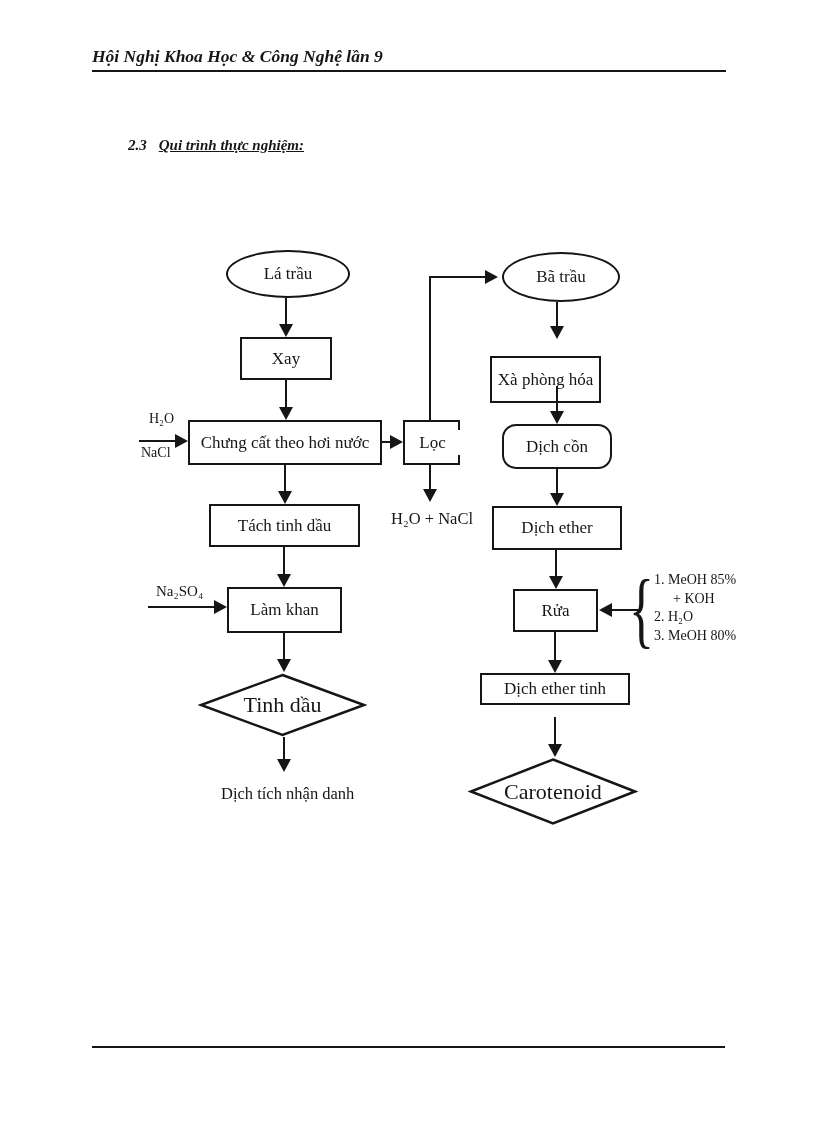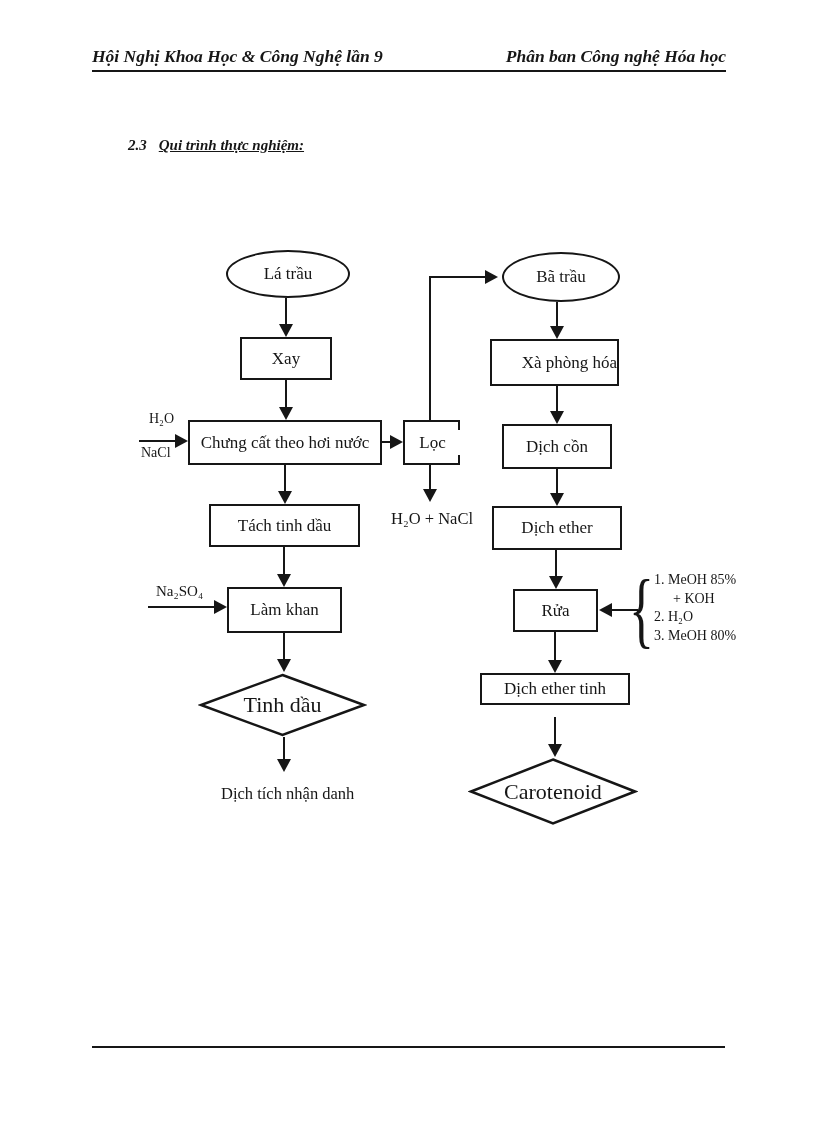--- a/index.html
+++ b/index.html
@@ -40,21 +40,20 @@
   .reagents .indent{padding-left:19px;}
   .stub{position:absolute;width:2px;height:8px;background:#161616;}
 </style>
 </head>
 <body>
 
 <div class="page">
 
   <div class="header">
     <span>Hội Nghị Khoa Học &amp; Công Nghệ lần 9</span>
-    <span>Phân ban Công nghệ Hóa học</span>
   </div>
   <div class="header-rule"></div>
 
   <div class="section-heading">
     <span class="sec-num">2.3</span><span class="sec-title">Qui trình thực nghiệm:</span>
   </div>
 
   <div>
 
     <div class="node ellipse" style="left:226px;top:250px;width:124px;height:48px;">
@@ -129,28 +128,28 @@
     <div class="arr arr-down" style="left:277px;top:759px;"></div>
     <div class="flabel flabel-lg" style="left:221px;top:784px;">Dịch tích nhận danh</div>
 
     <div class="node ellipse" style="left:502px;top:252px;width:118px;height:50px;">
       <span>Bã trầu</span>
     </div>
 
     <div class="vline" style="left:556px;top:302px;height:24px;"></div>
     <div class="arr arr-down" style="left:550px;top:326px;"></div>
 
-    <div class="node" style="left:490px;top:339px;width:129px;height:47px;justify-content:flex-end;">
+    <div class="node" style="left:490px;top:356px;width:111px;height:47px;">
       <span>Xà phòng hóa</span>
     </div>
 
     <div class="vline" style="left:556px;top:386px;height:25px;"></div>
     <div class="arr arr-down" style="left:550px;top:411px;"></div>
 
-    <div class="node" style="left:502px;top:424px;width:110px;height:45px;">
+    <div class="node" style="left:502px;top:424px;width:110px;height:45px;border-radius:14px;">
       <span>Dịch cồn</span>
     </div>
 
     <div class="vline" style="left:556px;top:469px;height:24px;"></div>
     <div class="arr arr-down" style="left:550px;top:493px;"></div>
 
     <div class="node" style="left:492px;top:506px;width:130px;height:44px;">
       <span>Dịch ether</span>
     </div>
 

